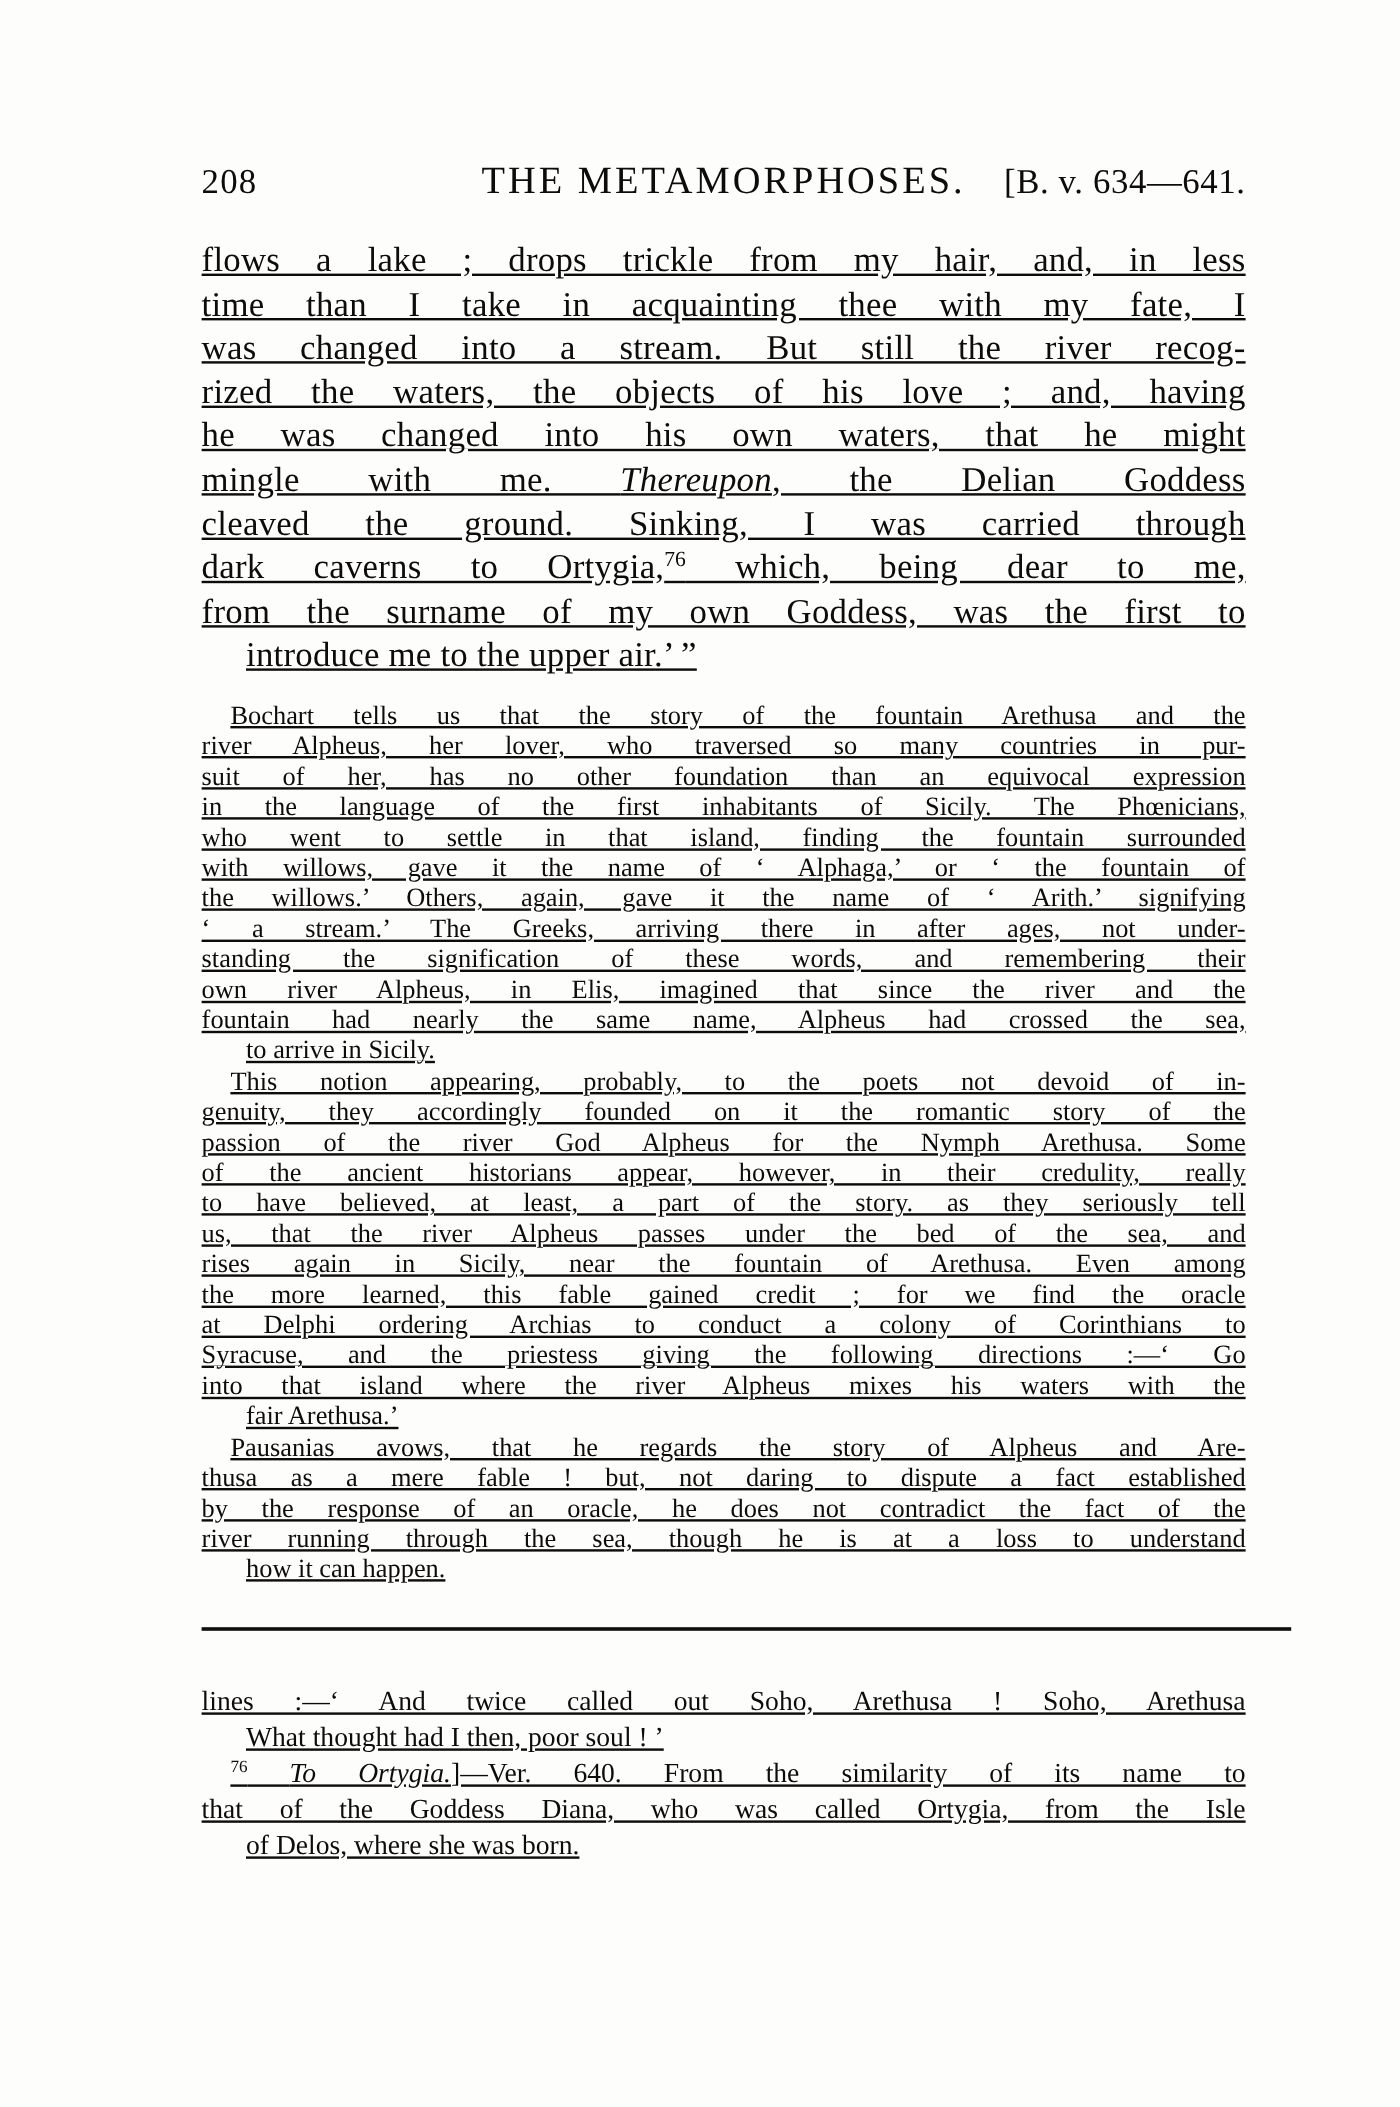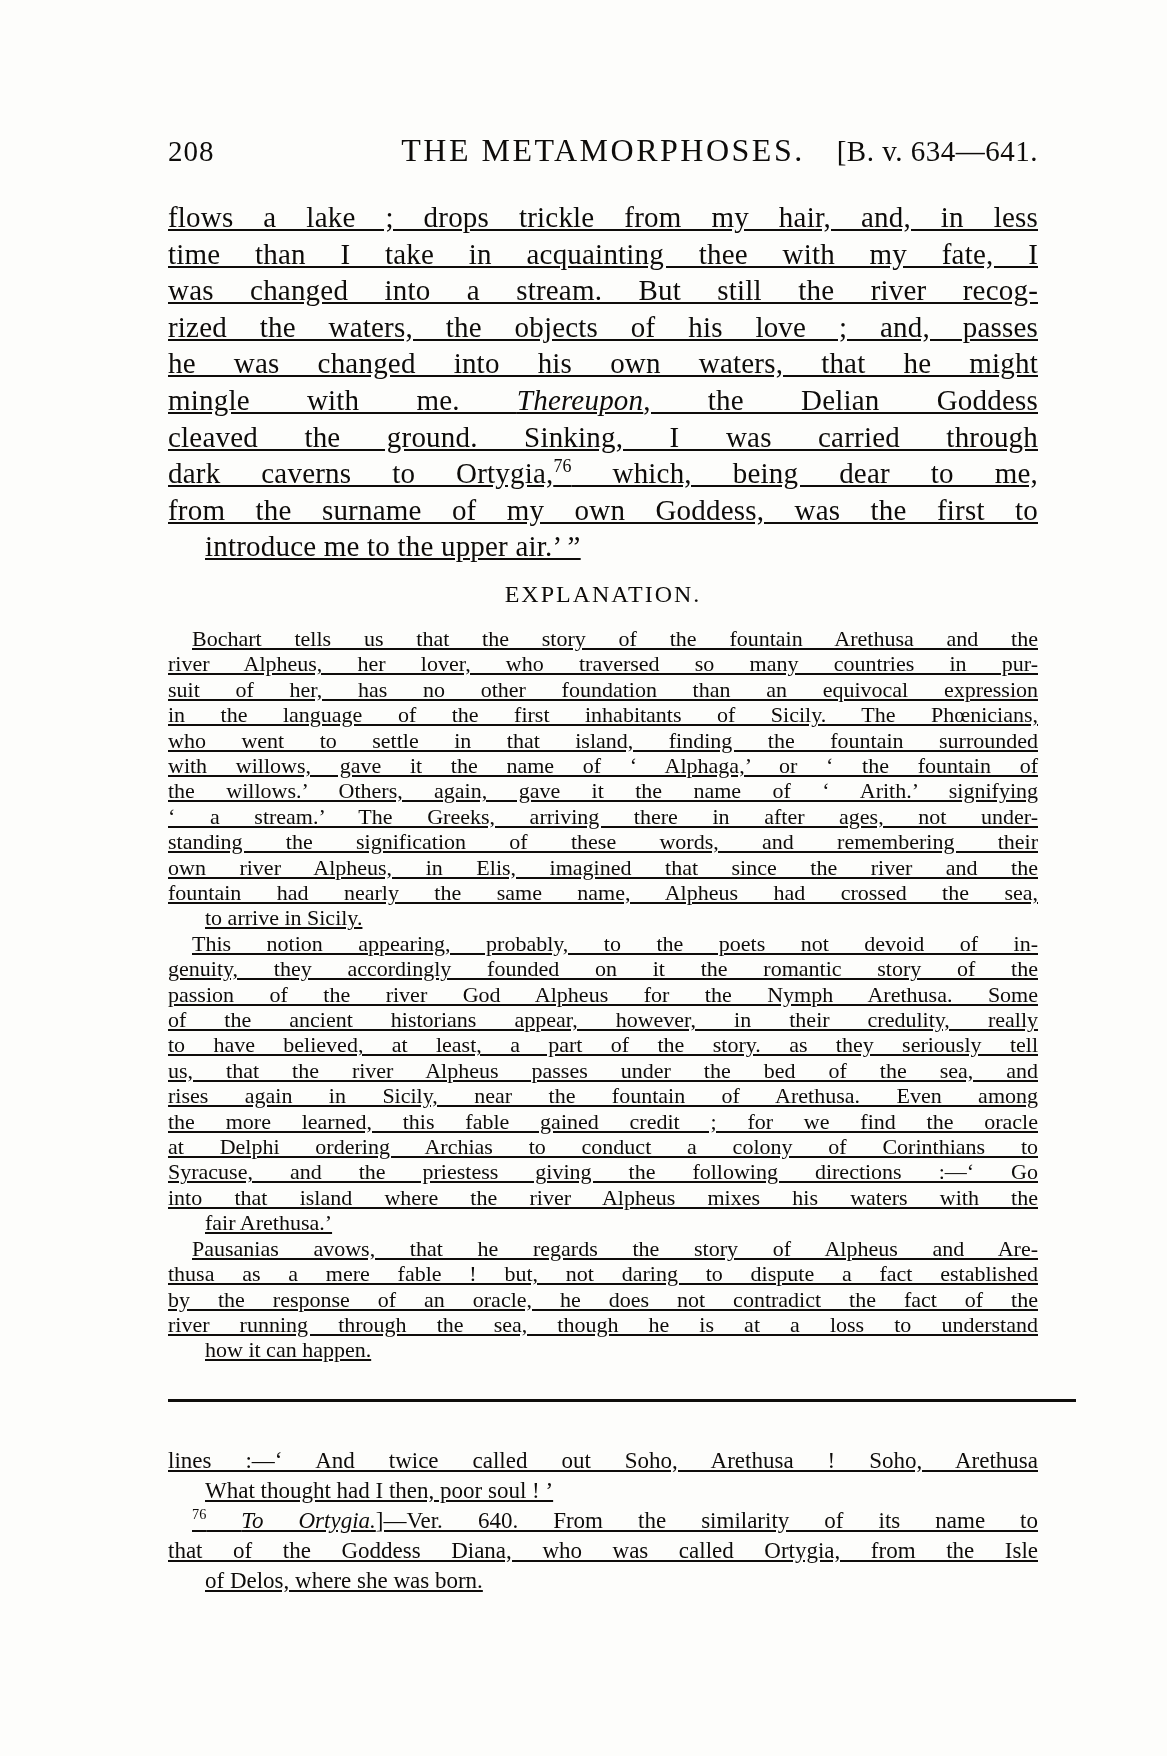--- a/index.html
+++ b/index.html
@@ -79,30 +79,29 @@
     <div class="header">
       <div class="page-number">208</div>
       <div class="running-title">THE METAMORPHOSES.</div>
       <div class="book-ref">[B. v. 634—641.</div>
     </div>
 
     <div class="main-passage">
         <div class="tline"><span>flows a lake ; drops trickle from my hair, and, in less</span></div>
         <div class="tline"><span>time than I take in acquainting thee with my fate, I</span></div>
         <div class="tline"><span>was changed into a stream.  But still the river recog-</span></div>
-        <div class="tline"><span>rized the waters, the objects of his love ; and, passes</span></div>
+        <div class="tline"><span>rized the waters, the objects of his love ; and, having</span></div>
         <div class="tline"><span>he was changed into his own waters, that he might</span></div>
         <div class="tline"><span>mingle with me.  </span><i>Thereupon</i><span>, the Delian Goddess</span></div>
         <div class="tline"><span>cleaved the ground.  Sinking, I was carried through</span></div>
         <div class="tline"><span>dark caverns to Ortygia,</span><sup>76</sup><span> which, being dear to me,</span></div>
         <div class="tline"><span>from the surname of my own Goddess, was the first to</span></div>
         <div class="tline tline-last"><span>introduce me to the upper air.’ ”</span></div>
       </div>
 
-    <div class="explanation-heading">EXPLANATION.</div>
 
     <div class="explanation-paragraph first">
         <div class="tline tline-indent"><span>Bochart tells us that the story of the fountain Arethusa and the</span></div>
         <div class="tline"><span>river Alpheus, her lover, who traversed so many countries in pur-</span></div>
         <div class="tline"><span>suit of her, has no other foundation than an equivocal expression</span></div>
         <div class="tline"><span>in the language of the first inhabitants of Sicily.  The Phœnicians,</span></div>
         <div class="tline"><span>who went to settle in that island, finding the fountain surrounded</span></div>
         <div class="tline"><span>with willows, gave it the name of ‘ Alphaga,’ or ‘ the fountain of</span></div>
         <div class="tline"><span>the willows.’  Others, again, gave it the name of ‘ Arith.’ signifying</span></div>
         <div class="tline"><span>‘ a stream.’  The Greeks, arriving there in after ages, not under-</span></div>

